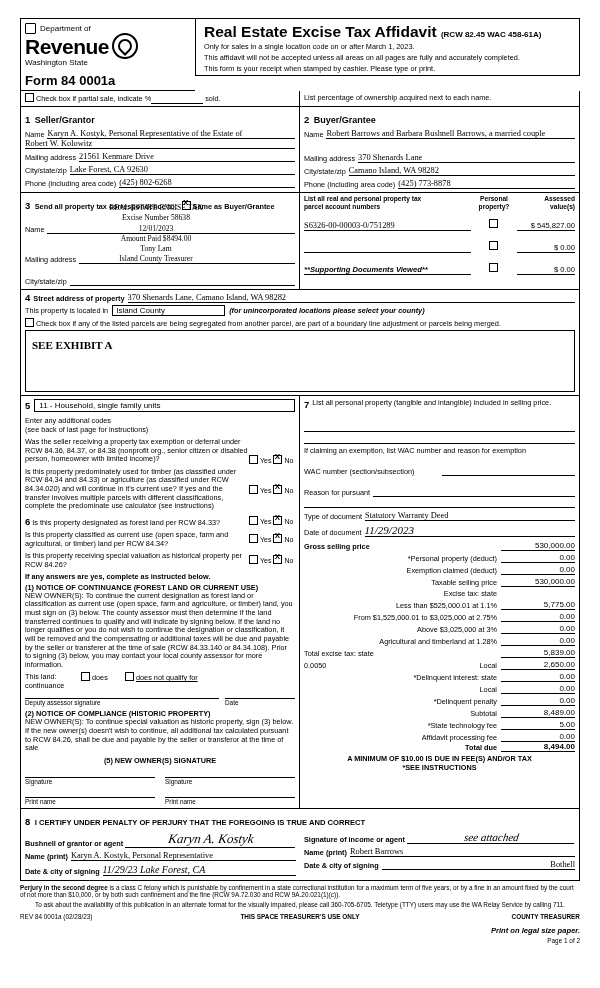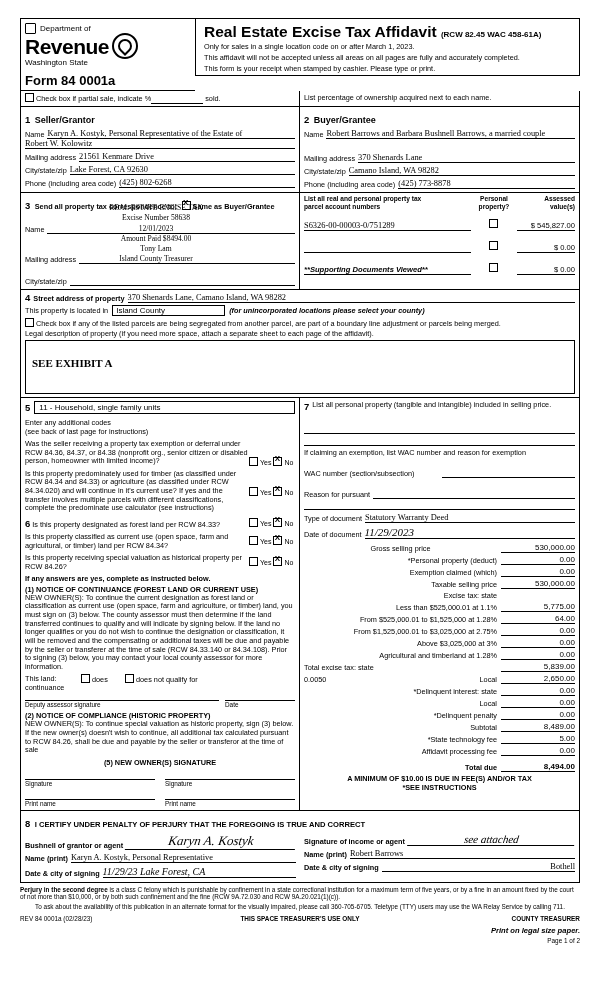--- a/index.html
+++ b/index.html
@@ -174,22 +174,21 @@
           <span class="num">4</span>
           <span class="lbl b">Street address of property</span>
           <span class="grow hand">370 Shenards Lane, Camano Island, WA 98282</span>
         </div>
     <div style="display:flex;align-items:center;gap:4px;margin-top:2px;">
       <span class="lbl">This property is located in</span>
       <span style="border:1px solid #000;font-size:8px;padding:0 18px 0 3px;min-width:90px;">Island County</span>
       <span class="lbl" style="font-style:italic;font-weight:bold;">(for unincorporated locations please select your county)</span>
     </div>
     <div class="lbl" style="margin-top:2px;"><span class="chk"></span><span>Check box if any of the listed parcels are being segregated from another parcel, are part of a boundary line adjustment or parcels being merged.</span></div>
-    <div class="lbl" style="margin-top:1px;">Legal description of property (if you need more space, attach a separate sheet to each page of the affidavit).</div>
-    <div style="border:1px solid #000;height:54px;margin-top:2px;padding:12px 6px;box-sizing:border-box;">
+    <div style="border:1px solid #000;height:62px;margin-top:2px;padding:4px 6px;box-sizing:border-box;">
       <span style="font-family:'Liberation Serif',serif;font-size:11px;font-weight:bold;">SEE EXHIBIT A</span>
     </div>
   </div>
 
   <div class="row bx" style="border-top:none;">
 
     <div style="width:50%;box-sizing:border-box;border-right:1px solid #000;padding:3px 4px 3px 4px;">
       <div style="display:flex;align-items:center;gap:4px;">
         <span class="num">5</span>
         <span style="border:1px solid #000;font-size:8px;padding:1px 16px 1px 4px;flex:1;">11 - Household, single family units</span>
@@ -216,21 +215,21 @@
       <div style="display:flex;margin-top:3px;">
         <div style="flex:1;" class="lbl">Is this property receiving special valuation as historical property per RCW 84.26?</div>
         <div style="width:46px;font-size:7px;white-space:nowrap;align-self:center;"><span class="chk"></span>Yes <span class="chk x"></span>No</div>
       </div>
       <div class="lbl b" style="margin-top:3px;">If any answers are yes, complete as instructed below.</div>
       <div class="lbl b" style="margin-top:2px;">(1) NOTICE OF CONTINUANCE (FOREST LAND OR CURRENT USE)</div>
       <div class="lbl" style="line-height:1.18;">NEW OWNER(S): To continue the current designation as forest land or classification as current use (open space, farm and agriculture, or timber) land, you must sign on (3) below. The county assessor must then determine if the land transferred continues  to qualify and will indicate by signing below. If the land no longer qualifies or you do not wish to continue the designation or classification, it will be removed and the compensating or additional taxes will be due and payable by the seller or transferer at the time of sale (RCW 84.33.140 or 84.34.108). Prior to signing (3) below, you may contact your local county assessor for more information.</div>
       <div style="display:flex;margin-top:3px;align-items:flex-start;">
         <div class="lbl" style="width:56px;"><span>This land:</span><br><span>continuance</span></div>
         <div class="lbl" style="width:44px;"><span class="chk"></span><span>does</span></div>
-        <div class="lbl" style="flex:1;"><span class="chk"></span><span>does not qualify for</span></div>
+        <div class="lbl" style="flex:1;text-decoration:underline;"><span class="chk"></span><span>does not qualify for</span></div>
       </div>
       <div style="display:flex;gap:6px;margin-top:8px;">
         <div style="flex:1;border-top:1px solid #000;" class="tiny">Deputy assessor signature</div>
         <div style="width:70px;border-top:1px solid #000;" class="tiny">Date</div>
       </div>
       <div class="lbl b" style="margin-top:3px;">(2) NOTICE OF COMPLIANCE (HISTORIC PROPERTY)</div>
       <div class="lbl" style="line-height:1.18;">NEW OWNER(S): To continue special valuation as historic property, sign (3) below. If the new owner(s) doesn't wish to continue, all additional tax calculated pursuant to RCW 84.26, shall be due and payable by the seller or transferor at the time of sale</div>
       <div class="lbl b center" style="margin-top:3px;">(5) NEW OWNER(S) SIGNATURE</div>
       <div style="display:flex;gap:10px;margin-top:12px;">
         <div style="flex:1;border-top:1px solid #000;" class="tiny">Signature</div>
@@ -263,46 +262,42 @@
             <span class="lbl">Type of document</span>
             <span class="grow hand">Statutory Warranty Deed</span>
           </div>
       <div class="flexline" style="margin-top:3px;">
             <span class="lbl">Date of document</span>
             <span class="grow cursive" style="font-size:11px;">11/29/2023</span>
           </div>
 
       <div style="margin-top:4px;">
         <div style="display:flex;align-items:flex-end;">
-              <div class="lbl" style="flex:1;text-align:center;padding-right:4px;">Gross selling price</div>
+              <div class="lbl" style="flex:1;text-align:left;padding-right:4px;font-weight:bold;">Gross selling price</div>
               <div class="amt" style="width:74px;border-bottom:1px solid #000;">530,000.00</div>
             </div>
         <div style="display:flex;align-items:flex-end;margin-top:2px;">
               <div class="lbl" style="flex:1;text-align:right;padding-right:4px;">*Personal property (deduct)</div>
               <div class="amt" style="width:74px;border-bottom:1px solid #000;">0.00</div>
             </div>
         <div style="display:flex;align-items:flex-end;margin-top:2px;">
-              <div class="lbl" style="flex:1;text-align:right;padding-right:4px;">Exemption claimed (which)</div>
+              <div class="lbl" style="flex:1;text-align:right;padding-right:4px;">Exemption claimed (deduct)</div>
               <div class="amt" style="width:74px;border-bottom:1px solid #000;">0.00</div>
             </div>
         <div style="display:flex;align-items:flex-end;margin-top:2px;">
               <div class="lbl" style="flex:1;text-align:right;padding-right:4px;">Taxable selling price</div>
               <div class="amt" style="width:74px;border-bottom:1px solid #000;">530,000.00</div>
             </div>
         <div style="display:flex;align-items:flex-end;margin-top:2px;">
               <div class="lbl" style="flex:1;text-align:right;padding-right:4px;">Excise tax: state</div>
               <div class="amt" style="width:74px;"></div>
             </div>
         <div style="display:flex;align-items:flex-end;margin-top:2px;">
               <div class="lbl" style="flex:1;text-align:right;padding-right:4px;">Less than $525,000.01 at 1.1%</div>
               <div class="amt" style="width:74px;border-bottom:1px solid #000;">5,775.00</div>
-            </div>
-        <div style="display:flex;align-items:flex-end;margin-top:2px;">
-              <div class="lbl" style="flex:1;text-align:right;padding-right:4px;">From $525,000.01 to $1,525,000 at 1.28%</div>
-              <div class="amt" style="width:74px;border-bottom:1px solid #000;">64.00</div>
             </div>
         <div style="display:flex;align-items:flex-end;margin-top:2px;">
               <div class="lbl" style="flex:1;text-align:right;padding-right:4px;">From $1,525,000.01 to $3,025,000 at 2.75%</div>
               <div class="amt" style="width:74px;border-bottom:1px solid #000;">0.00</div>
             </div>
         <div style="display:flex;align-items:flex-end;margin-top:2px;">
               <div class="lbl" style="flex:1;text-align:right;padding-right:4px;">Above $3,025,000 at 3%</div>
               <div class="amt" style="width:74px;border-bottom:1px solid #000;">0.00</div>
             </div>
         <div style="display:flex;align-items:flex-end;margin-top:2px;">
@@ -335,21 +330,21 @@
               <div class="amt" style="width:74px;border-bottom:1px solid #000;">8,489.00</div>
             </div>
         <div style="display:flex;align-items:flex-end;margin-top:2px;">
               <div class="lbl" style="flex:1;text-align:right;padding-right:4px;">*State technology fee</div>
               <div class="amt" style="width:74px;border-bottom:1px solid #000;">5.00</div>
             </div>
         <div style="display:flex;align-items:flex-end;margin-top:2px;">
               <div class="lbl" style="flex:1;text-align:right;padding-right:4px;">Affidavit processing fee</div>
               <div class="amt" style="width:74px;border-bottom:1px solid #000;">0.00</div>
             </div>
-        <div style="display:flex;align-items:flex-end;margin-top:6px;">
+        <div style="display:flex;align-items:flex-end;margin-top:0;">
               <div class="lbl b" style="flex:1;text-align:right;padding-right:4px;">Total due</div>
               <div class="amt b" style="width:74px;border-bottom:1px solid #000;">8,494.00</div>
             </div>
       </div>
       <div class="lbl b center" style="margin-top:2px;">A MINIMUM OF $10.00 IS DUE IN FEE(S) AND/OR TAX</div>
       <div class="lbl b center">*SEE INSTRUCTIONS</div>
     </div>
   </div>
 
   <div class="bx" style="border-top:none;padding:2px 4px 4px 4px;">

